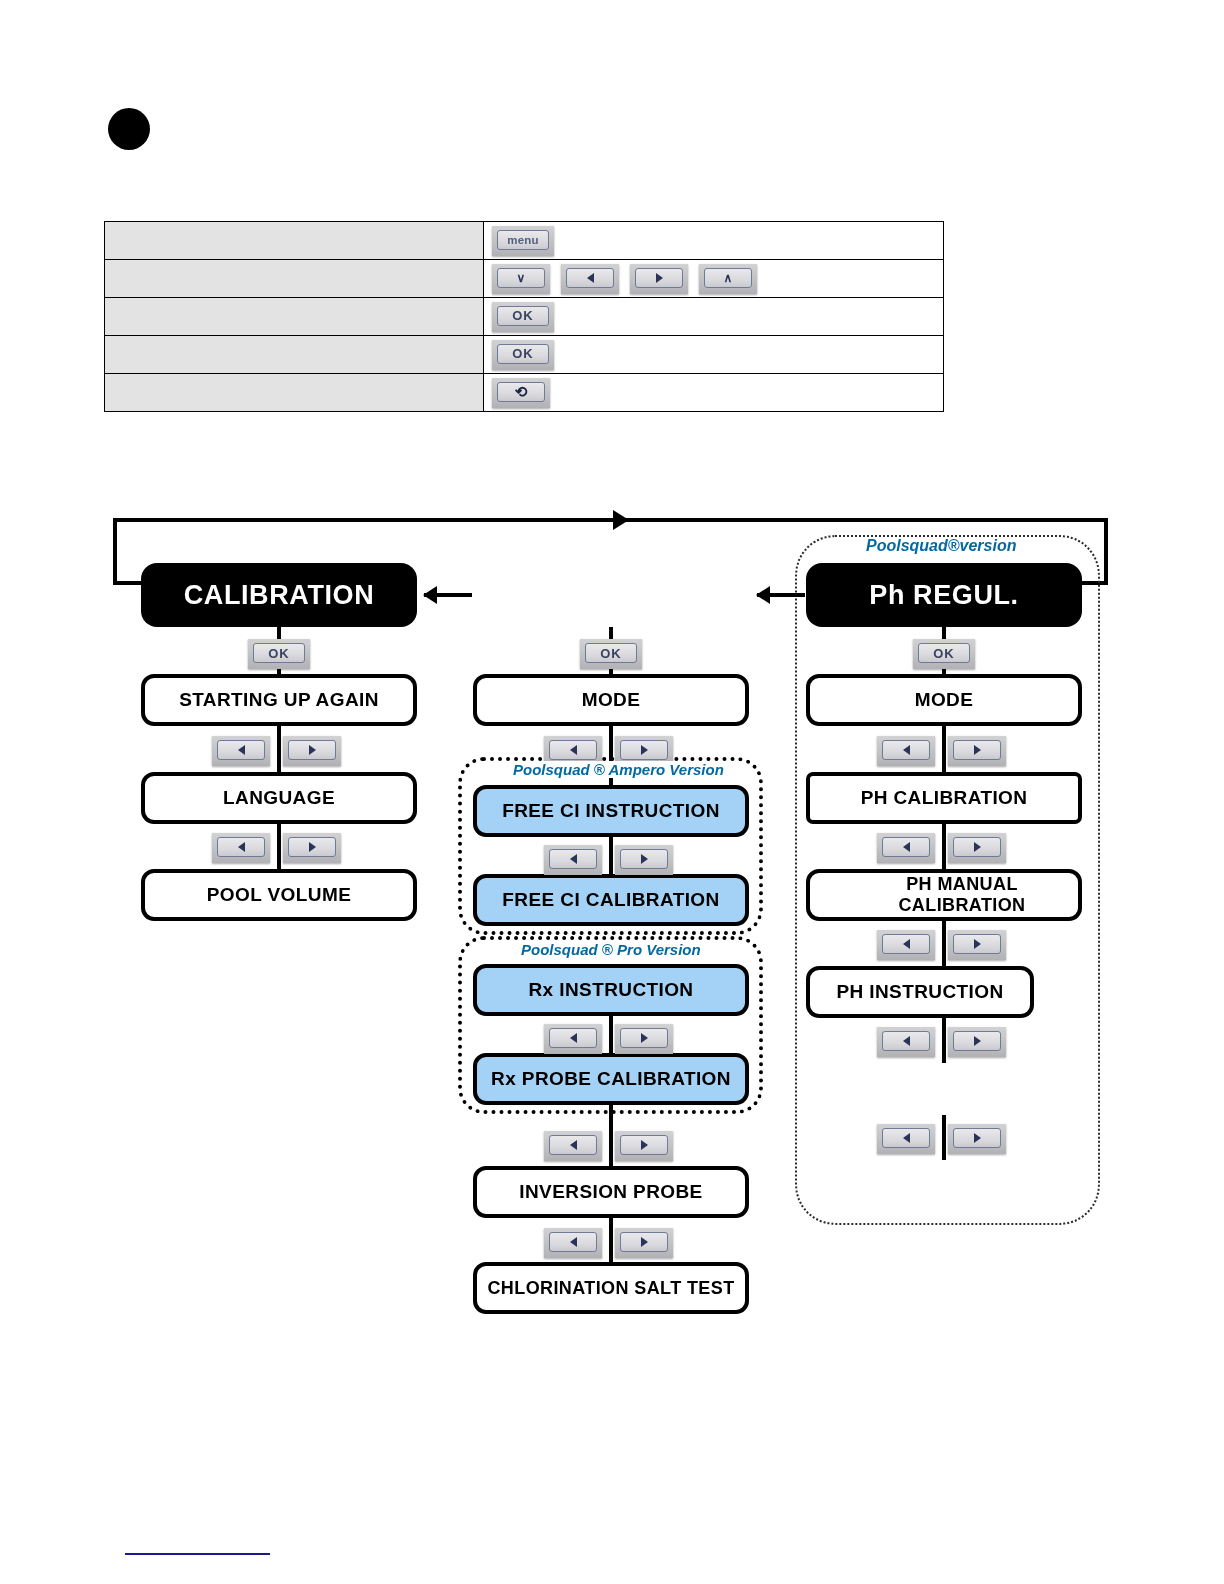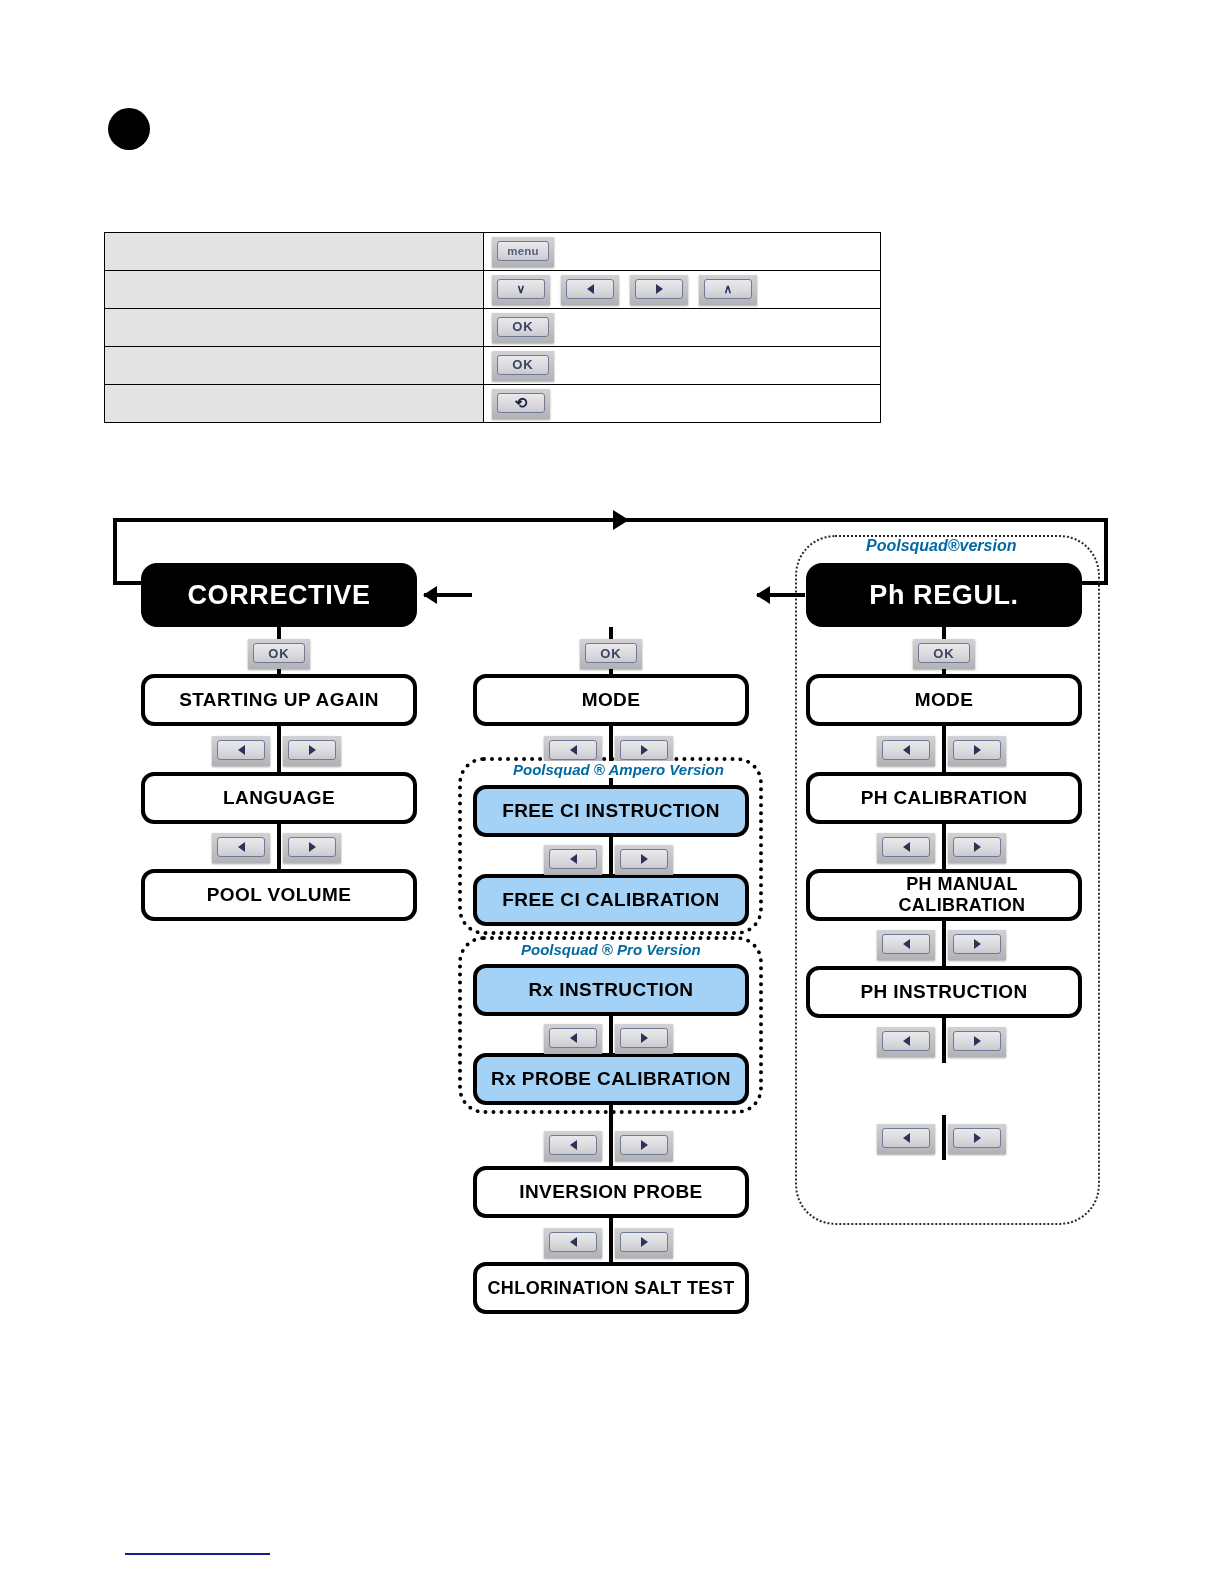--- a/index.html
+++ b/index.html
@@ -2,21 +2,21 @@
 <html><head>
 <meta charset="utf-8">
 <style>
   html,body{margin:0;padding:0;background:#ffffff;}
   body{width:1224px;height:1584px;position:relative;font-family:"Liberation Sans",sans-serif;overflow:hidden;}
 
   
   .bullet{position:absolute;left:108px;top:108px;width:42px;height:42px;border-radius:50%;background:#000;}
 
   
-  .btntable{position:absolute;left:104px;top:232px;width:777px;border-collapse:collapse;}
+  .btntable{position:absolute;left:104px;top:221px;width:840px;border-collapse:collapse;}
   .btntable td{border:1.5px solid #000;height:37px;padding:0;vertical-align:middle;}
   .btntable td.labelcell{width:378px;background:#e3e3e3;}
   .btntable td.imgcell{background:#ffffff;padding-left:8px;}
   .keystrip{display:flex;align-items:center;gap:11px;}
 
   
   .key{display:inline-block;position:relative;background:linear-gradient(180deg,#d2d2d4 0%,#c3c3c6 48%,#b2b2b6 100%);
        box-shadow:0 1px 2px rgba(0,0,0,.35);}
   .key .face{position:absolute;left:5px;top:4px;right:5px;bottom:6px;border:1.5px solid #6f7b96;border-radius:3px;
        background:linear-gradient(180deg,#e9e9ec 0%,#dadade 60%,#c9c9cf 100%);
@@ -153,21 +153,21 @@
 
   <div class="loopTop"></div>
   <div class="loopLeft"></div>
   <div class="loopLeftFoot"></div>
   <div class="loopRight"></div>
   <div class="loopRightFoot"></div>
 
   <div class="dashbox thin" style="left:795px;top:535px;width:305px;height:690px;"></div>
   <div class="dashlabel thin" style="left:862px;top:537px;">Poolsquad®version</div>
 
-  <div class="node head" style="left:141px;top:563px;width:276px;height:64px;">CORRECTIVE</div>
+  <div class="node head" style="left:141px;top:563px;width:276px;height:64px;">CALIBRATION</div>
   <div class="node head" style="left:806px;top:563px;width:276px;height:64px;">Ph REGUL.</div>
 
   <div class="arrowL" style="left:424px;top:593px;width:48px;"></div>
   <div class="arrowL" style="left:757px;top:593px;width:48px;"></div>
 
   <div class="vline" style="left:277px;top:627px;height:50px;"></div>
   <div class="keyflow" style="left:248px;top:639px;">
     <span class="key kok"><span class="face">OK</span></span>
   </div>
   <div class="node lvl" style="left:141px;top:674px;width:276px;height:52px;">STARTING UP AGAIN</div>
@@ -284,21 +284,21 @@
   <div class="keyflow" style="left:877px;top:736px;">
     <span class="key karrow"><span class="face">
           <span class="tri left"></span>
         </span></span>
   </div>
   <div class="keyflow" style="left:948px;top:736px;">
     <span class="key karrow"><span class="face">
           <span class="tri right"></span>
         </span></span>
   </div>
-  <div class="node lvl" style="left:806px;top:772px;width:276px;height:52px;">PH CALIBRATION</div>
+  <div class="node lvl" style="left:806px;top:772px;width:276px;height:52px;border-radius:7px;">PH CALIBRATION</div>
 
   <div class="vline" style="left:942px;top:824px;height:46px;"></div>
   <div class="keyflow" style="left:877px;top:833px;">
     <span class="key karrow"><span class="face">
           <span class="tri left"></span>
         </span></span>
   </div>
   <div class="keyflow" style="left:948px;top:833px;">
     <span class="key karrow"><span class="face">
           <span class="tri right"></span>
@@ -310,21 +310,21 @@
   <div class="keyflow" style="left:877px;top:930px;">
     <span class="key karrow"><span class="face">
           <span class="tri left"></span>
         </span></span>
   </div>
   <div class="keyflow" style="left:948px;top:930px;">
     <span class="key karrow"><span class="face">
           <span class="tri right"></span>
         </span></span>
   </div>
-  <div class="node lvl" style="left:806px;top:966px;width:276px;height:52px;text-align:right;">PH INSTRUCTION</div>
+  <div class="node lvl" style="left:806px;top:966px;width:228px;height:52px;text-align:right;">PH INSTRUCTION</div>
 
   <div class="vline" style="left:942px;top:1018px;height:45px;"></div>
   <div class="keyflow" style="left:877px;top:1027px;">
     <span class="key karrow"><span class="face">
           <span class="tri left"></span>
         </span></span>
   </div>
   <div class="keyflow" style="left:948px;top:1027px;">
     <span class="key karrow"><span class="face">
           <span class="tri right"></span>

